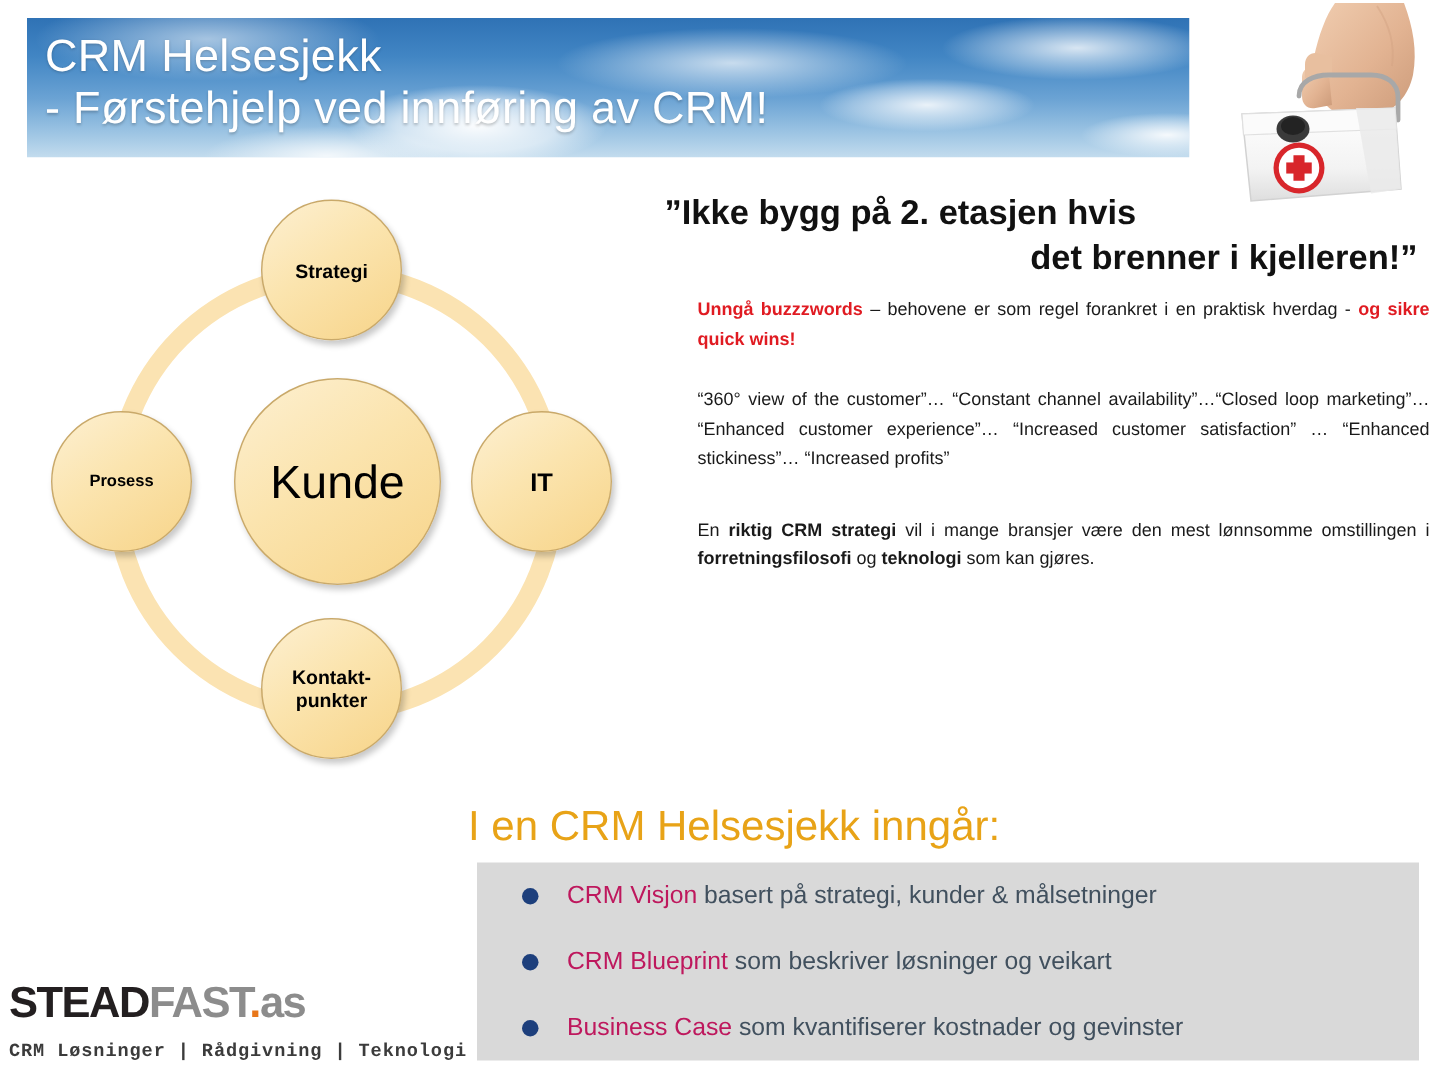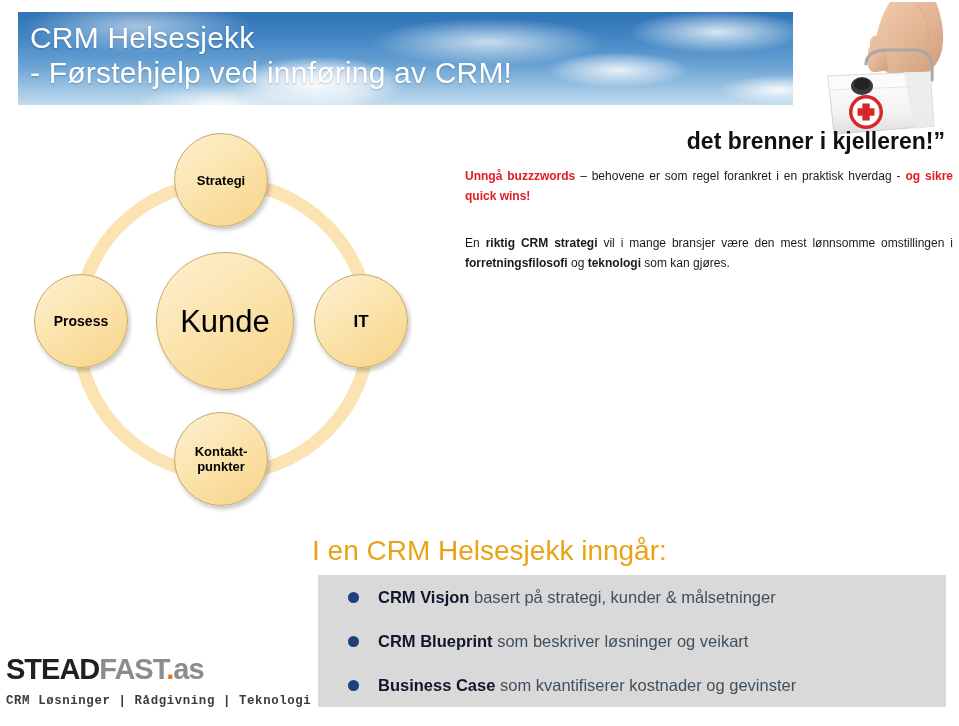--- a/index.html
+++ b/index.html
@@ -60,21 +60,21 @@
     background:linear-gradient(145deg,#fdf0d2 0%,#fbe4ae 45%,#f7d489 100%);
     border:1px solid #c9a96a;
     box-shadow:2px 3px 4px rgba(0,0,0,.22);
     display:flex;align-items:center;justify-content:center;
     text-align:center;
     color:#000;
     font-weight:bold;
   }
   .node span{display:block;line-height:15px;}
   #node-strategi{left:166px;top:5px;width:92px;height:92px;font-size:13px;}
-  #node-prosess{left:26px;top:146px;width:92px;height:92px;font-size:14px;}
+  #node-prosess{left:26px;top:146px;width:92px;height:92px;font-size:11px;}
   #node-it{left:306px;top:146px;width:92px;height:92px;font-size:17px;}
   #node-kontaktpunkter{left:166px;top:284px;width:92px;height:92px;font-size:13px;}
   #node-kunde{
     left:148px;top:124px;width:136px;height:136px;
     font-size:31px;font-weight:400;
   }
 
   
   #content-column{
     position:absolute;left:443px;top:126px;width:510px;
@@ -109,21 +109,21 @@
     display:flex;align-items:center;
     height:44px;padding-left:30px;
   }
   .dot{
     width:11px;height:11px;border-radius:50%;
     background:#1d3f7c;flex:0 0 auto;margin-right:19px;
   }
   .bullet-text{
     font-size:16.5px;color:#41505e;line-height:20px;
   }
-  .bullet-text b{color:#0f172a;font-weight:bold;}
+  .bullet-text b{color:#be185d;font-weight:normal;}
 
   
   #logo{
     position:absolute;left:6px;top:645px;width:268px;
   }
   #logo-word{
     font-family:"Liberation Sans", sans-serif;
     font-size:29px;font-weight:bold;letter-spacing:-1px;
     line-height:48px;white-space:nowrap;
   }
@@ -202,26 +202,28 @@
   </div>
 
   <div class="node" id="node-kunde">
     <span>Kunde</span>
   </div>
 </div>
 
 <div id="content-column">
 
   <div class="quote">
+    <span class="l1">”Ikke bygg på 2. etasjen hvis</span>
     <span class="l2">det brenner i kjelleren!”</span>
   </div>
 
   <p class="para" id="buzzwords-para"><span class="red">Unngå buzzzwords</span><span> – behovene er som regel forankret i en praktisk hverdag  - </span><span class="red">og sikre quick wins!</span></p>
 
   <div id="klisjeer-block">
+    <p class="para">“360° view of the customer”… “Constant channel availability”…“Closed loop marketing”… “Enhanced customer experience”… “Increased customer satisfaction” … “Enhanced stickiness”… “Increased profits”</p>
   </div>
 
   <p class="para" id="strategi-para"><span>En </span><b>riktig CRM strategi</b><span> vil i mange bransjer være den mest lønnsomme omstillingen i </span><b>forretningsfilosofi</b><span> og </span><b>teknologi</b><span> som kan gjøres.</span></p>
 
 </div>
 
 <div id="inngar-heading">I en CRM Helsesjekk inngår:</div>
 
 <div id="bullet-panel">
 

